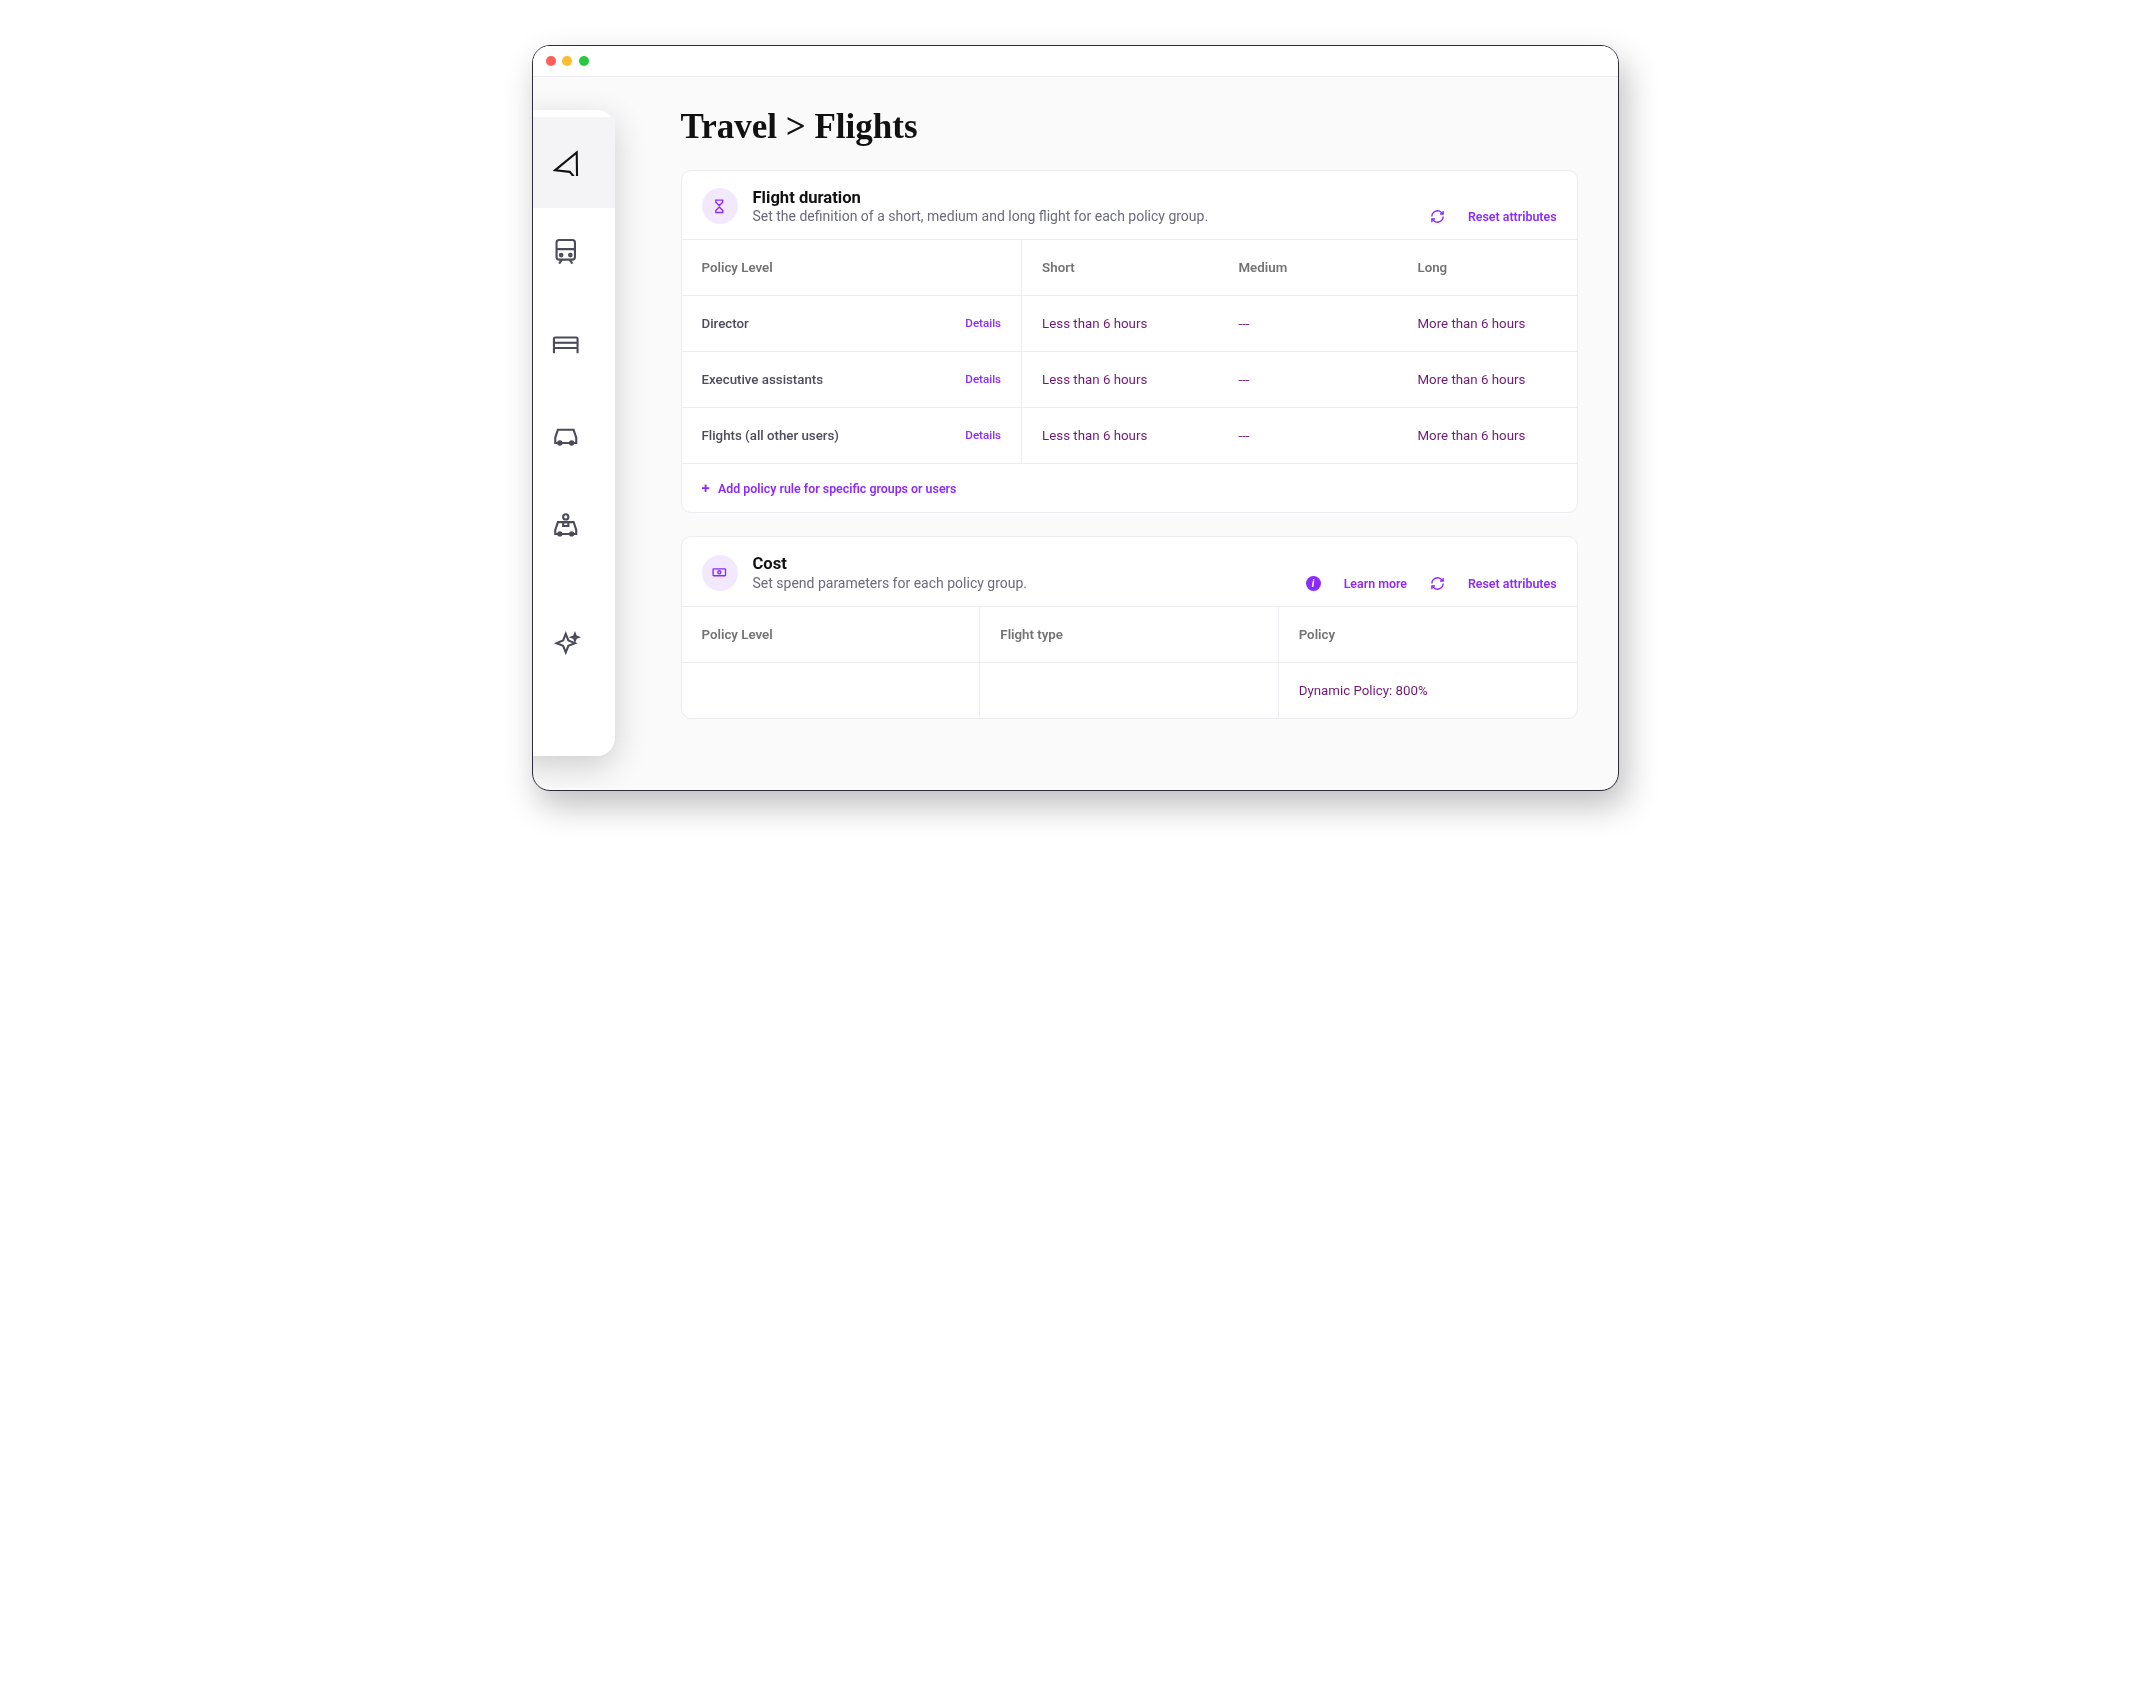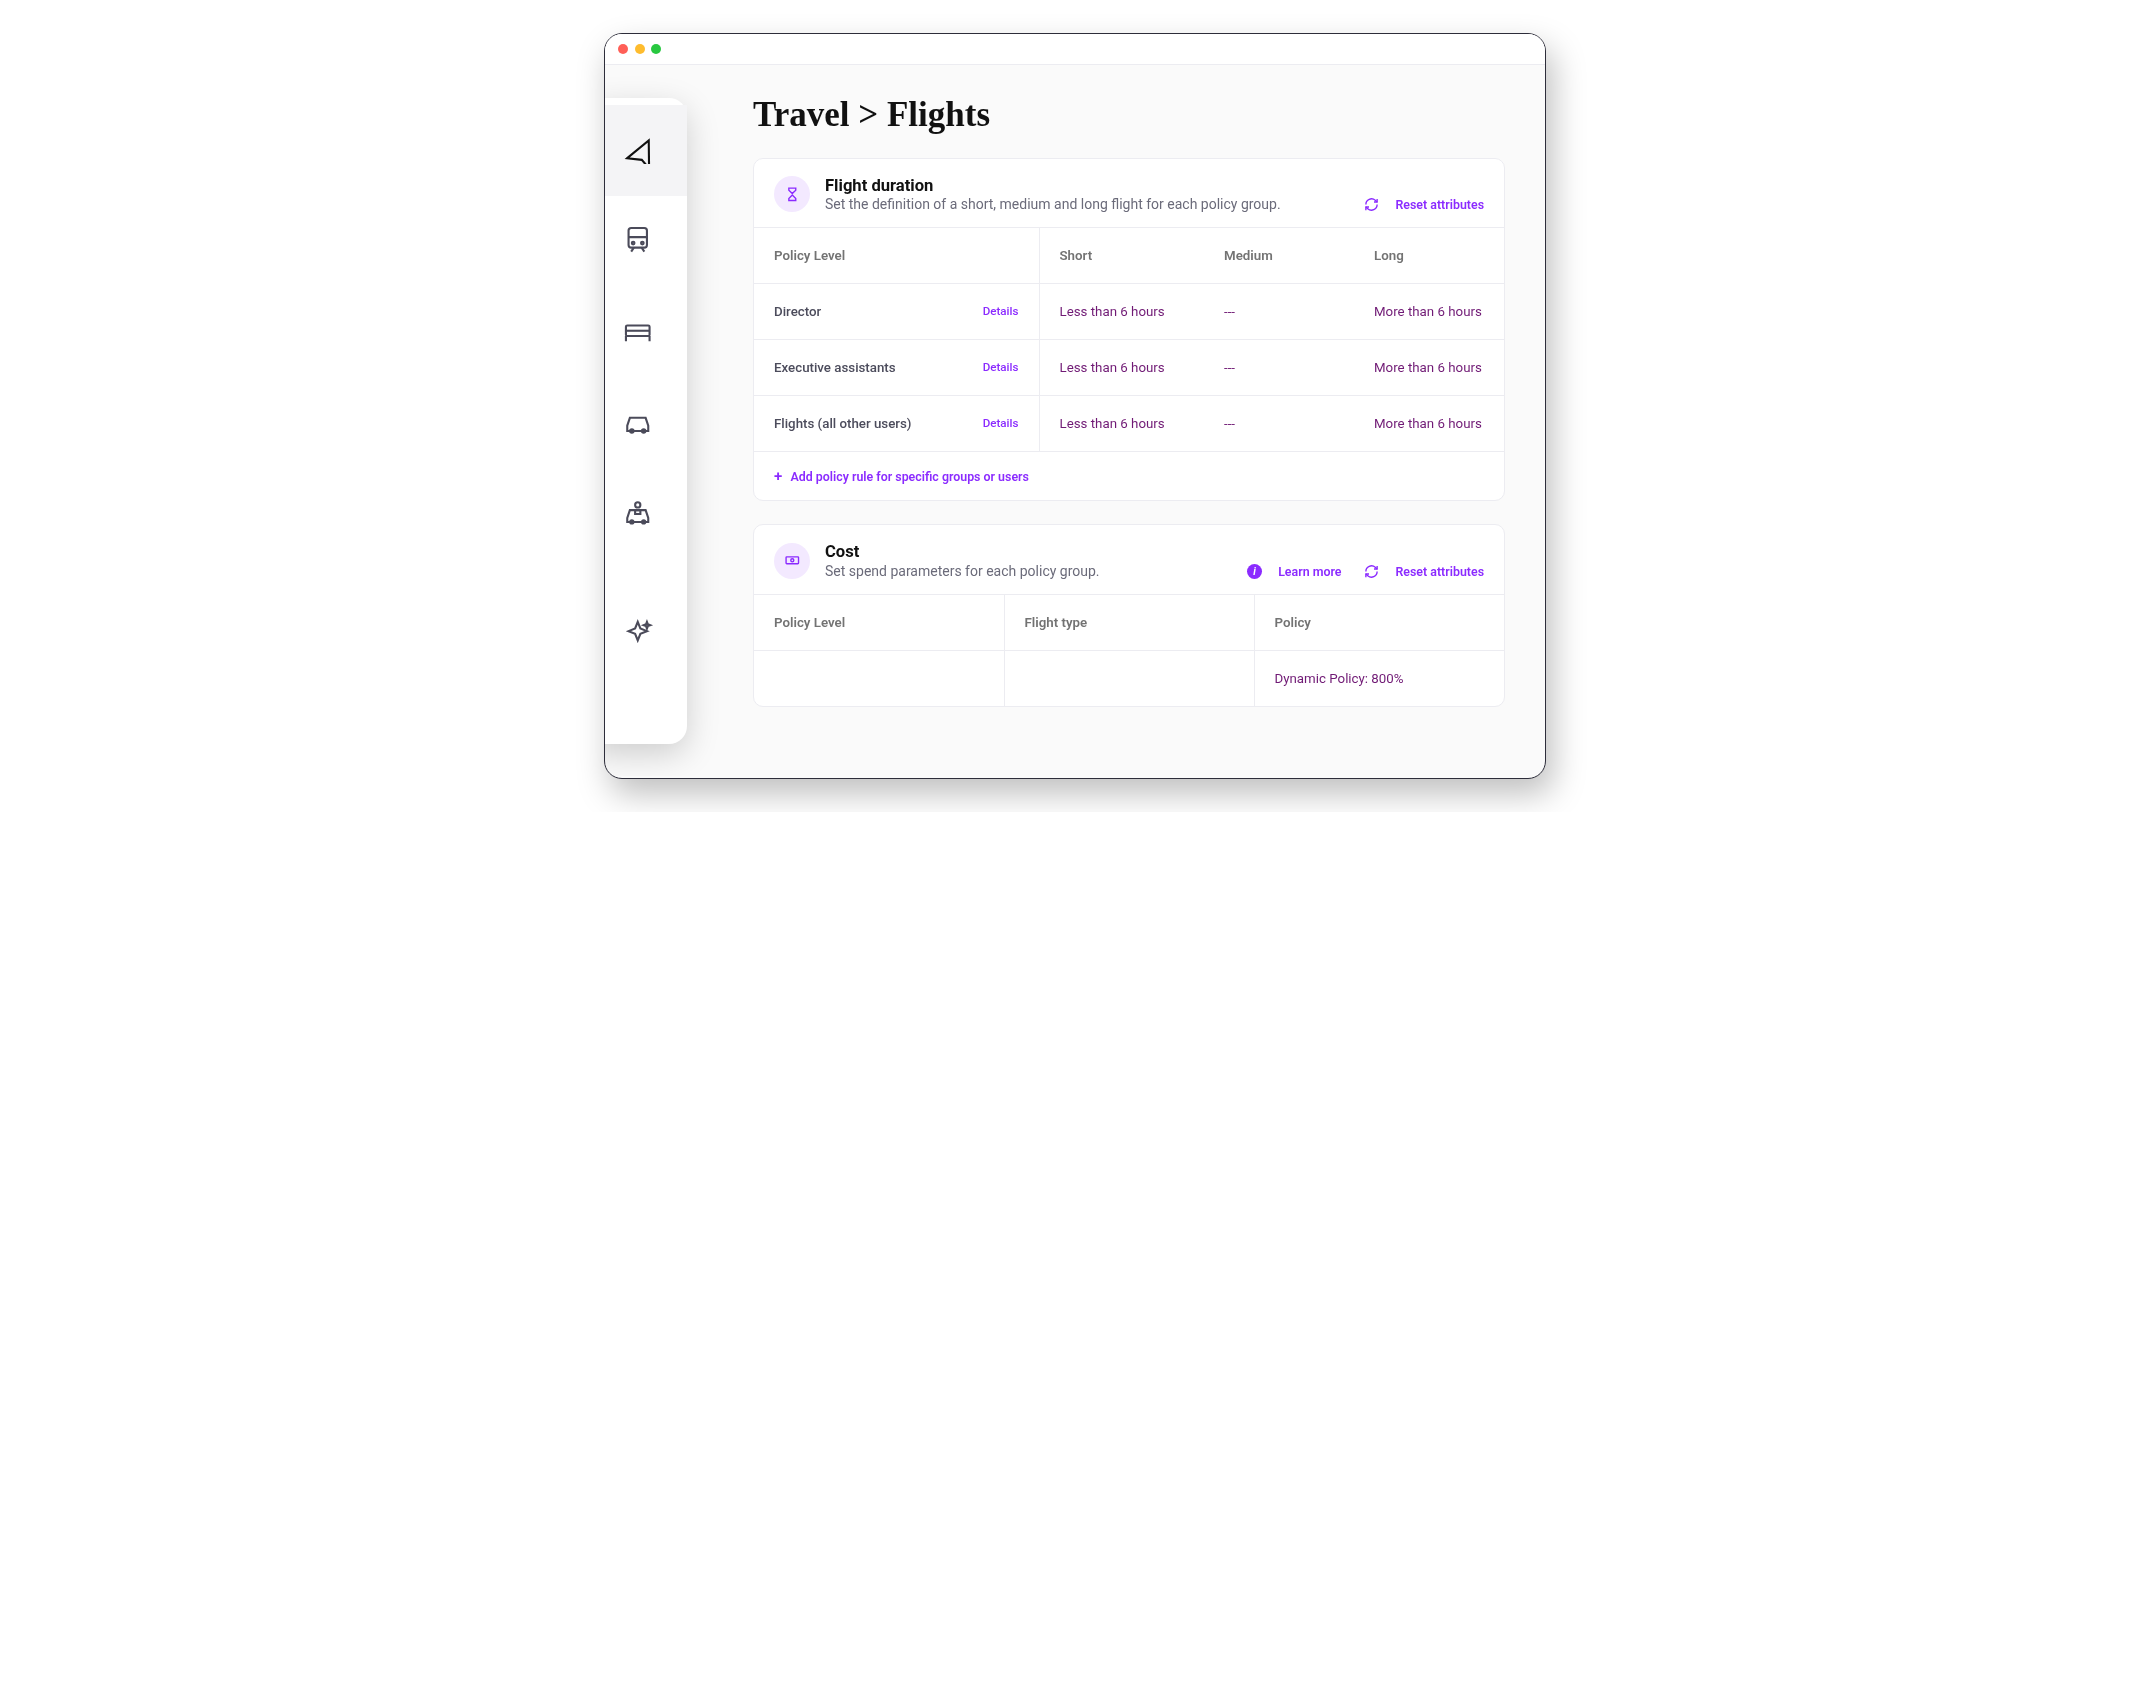--- a/index.html
+++ b/index.html
@@ -2,23 +2,23 @@
 <html style="font-size:13.3px"><head>
 <meta charset="utf-8">
 <style>
   * { box-sizing: border-box; margin: 0; padding: 0; }
   body {
     font-family: -apple-system, BlinkMacSystemFont, "Segoe UI", Roboto, Helvetica, Arial, sans-serif;
     background: #ffffff;
     padding: 33px;
   }
   .app-window {
-    width: 942px;
+    width: 1087px;
     height: 746px;
-    margin: 0 auto;
+    margin: 12px auto;
     background: #fafafa;
     border: 1.7px solid #2d2d3a;
     border-radius: 18px;
     box-shadow: 6.6px 15px 33px rgba(0,0,0,0.25);
     overflow: hidden;
     position: relative;
   }
   .titlebar {
     display: flex;
     align-items: center;
@@ -115,21 +115,21 @@
   .card-icon svg { width: 16.6px; height: 16.6px; }
   .card-title-block { flex: 1; }
   .card-title {
     font-size: 16.6px; font-weight: 700; color: #111;
   }
   .card-subtitle {
     font-size: 14px; color: #6b6b7a; margin-top: 1.7px;
   }
   .card-actions { display: flex; align-items: center; gap: 23px; }
   .action-link {
-    display: inline-flex; align-items: center; gap: 16px;
+    display: inline-flex; align-items: center; gap: 23px;
     color: #8b2bff; font-weight: 600; font-size: 12.4px;
     cursor: pointer;
   }
   .action-link svg { width: 15px; height: 15px; }
 
   table.policy { width: 100%; border-collapse: collapse; }
   table.policy th, table.policy td {
     text-align: left;
     padding: 20px 20px;
     border-top: 0.8px solid #ececf1;

